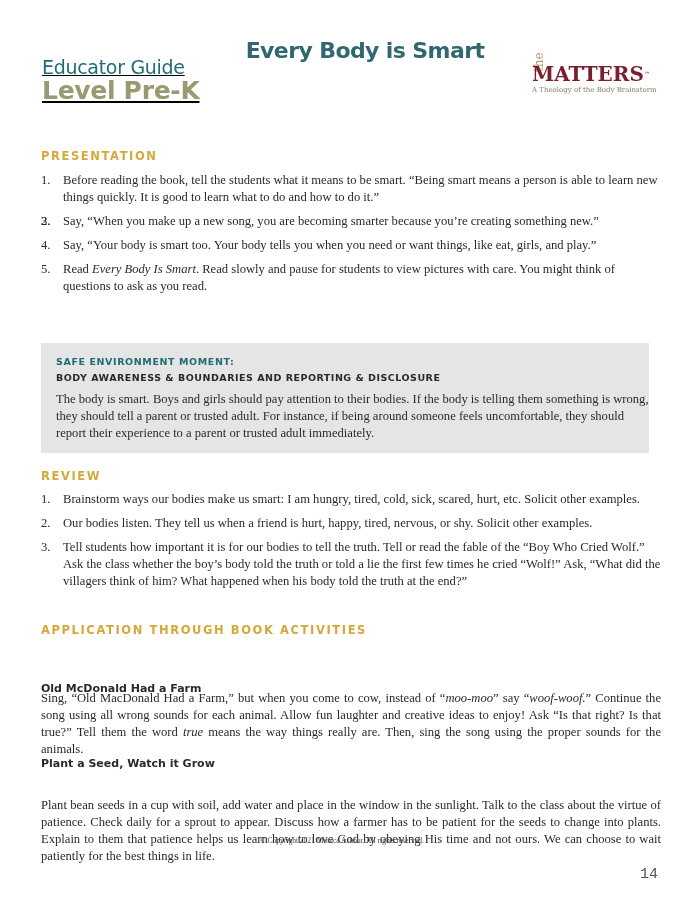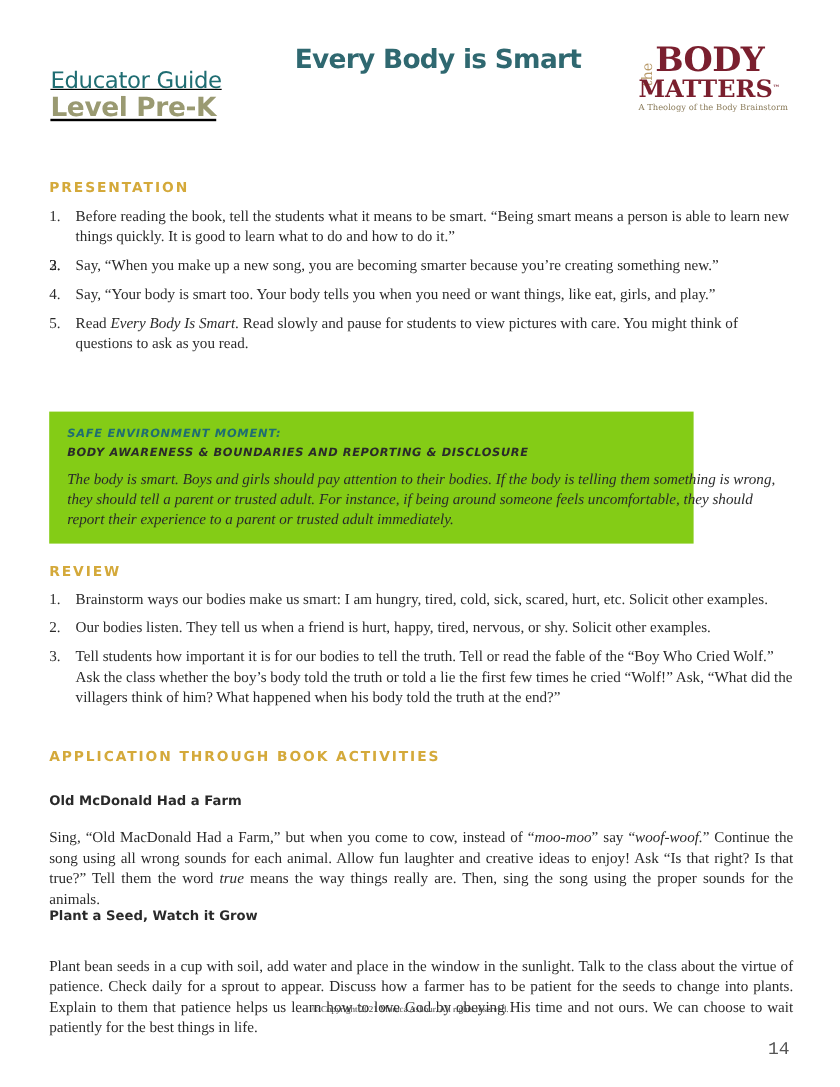--- a/index.html
+++ b/index.html
@@ -1,41 +1,41 @@
 <!DOCTYPE html>
 <html><head>
 <meta charset="utf-8">
 <style>
   html, body { margin: 0; padding: 0; background: #ffffff; }
   body { width: 700px; height: 906px; position: relative; overflow: hidden; }
   .page { position: absolute; left: 0; top: 0; width: 700px; height: 906px; }
 
   .hdr-left { position: absolute; left: 42px; top: 56px; font-family: "DejaVu Sans", sans-serif; text-decoration: underline; }
   .hdr-left .line1 { color: #1f6d72; font-size: 19px; line-height: 23px; letter-spacing: -0.3px; }
-  .hdr-left .line2 { color: #9a9a72; font-size: 22px; font-weight: bold; line-height: 24px; letter-spacing: -0.3px; }
+  .hdr-left .line2 { color: #9a9a72; font-size: 25px; font-weight: bold; line-height: 24px; letter-spacing: -0.3px; }
 
   .hdr-center { position: absolute; left: 235px; top: 38px; width: 260px; text-align: center; font-family: "DejaVu Sans", sans-serif; }
   .hdr-center .title { color: #2f6870; font-size: 22px; font-weight: bold; line-height: 26px; letter-spacing: -0.6px; }
   .hdr-center .book { color: #7a1f2e; font-size: 11px; font-weight: bold; letter-spacing: 2px; line-height: 14px; margin-top: 1px; }
 
   .logo { position: absolute; left: 532px; top: 36px; width: 130px; height: 62px; font-family: "DejaVu Serif", serif; color: #7a1f2e; }
   .logo .the { position: absolute; left: 0px; top: 8px; font-size: 12px; color: #b89a6a; transform: rotate(-90deg); transform-origin: left top; top: 36px; }
   .logo .body { position: absolute; left: 14px; top: 0px; font-size: 28px; line-height: 28px; font-weight: bold; letter-spacing: -0.5px; }
   .logo .matters { position: absolute; left: 0px; top: 27px; font-size: 20px; line-height: 22px; font-weight: bold; letter-spacing: 0px; }
   .logo .tm { font-size: 6px; vertical-align: top; }
   .logo .tagline { position: absolute; left: 0px; top: 50px; font-size: 7px; color: #8a7b5a; white-space: nowrap; }
 
   .section-h { position: absolute; left: 41px; font-family: "DejaVu Sans", sans-serif; font-weight: bold; font-size: 11.5px; letter-spacing: 1.6px; color: #d4a93a; }
 
   ol.list { position: absolute; left: 41px; width: 620px; margin: 0; padding: 0; list-style: none;
             font-family: "Liberation Serif", "DejaVu Serif", serif; font-size: 12.6px; color: #2a2a2a; line-height: 17px; }
   ol.list li { position: relative; padding-left: 22px; margin-bottom: 7px; }
   ol.list li .num { position: absolute; left: 0; top: 0; }
 
-  .safe-box { position: absolute; left: 41px; top: 343px; width: 537px; height: 110px; background: #84cc16; font-style: italic; }
+  .safe-box { position: absolute; left: 41px; top: 343px; width: 608px; height: 110px; background: #e5e5e5; }
   .safe-h1 { position: absolute; left: 15px; top: 13px; font-family: "DejaVu Sans", sans-serif; font-weight: bold; font-size: 9.5px; letter-spacing: 0.6px; color: #1f6d72; }
   .safe-h2 { position: absolute; left: 15px; top: 29px; font-family: "DejaVu Sans", sans-serif; font-weight: bold; font-size: 9.5px; letter-spacing: 0.5px; color: #2a2a2a; }
   .safe-body { position: absolute; left: 15px; top: 48px; width: 600px; font-family: "Liberation Serif", "DejaVu Serif", serif; font-size: 12.6px; line-height: 17px; color: #2a2a2a; }
 
   .sub-h { position: absolute; left: 41px; font-family: "DejaVu Sans", sans-serif; font-weight: bold; font-size: 11px; color: #2a2a2a; }
   .para { position: absolute; left: 41px; width: 620px; font-family: "Liberation Serif", "DejaVu Serif", serif; font-size: 12.6px; line-height: 17px; color: #2a2a2a; text-align: justify; margin-top: 20px; }
 
   .footer { position: absolute; left: 260px; top: 836px; font-family: "Liberation Serif", "DejaVu Serif", serif; font-size: 7.5px; color: #444; }
   .pagenum { position: absolute; left: 640px; top: 866px; font-family: Liberation Mono, monospace; font-size: 15px; color: #555; }
 </style>
@@ -48,21 +48,20 @@
     <div class="line1">Educator Guide</div>
     <div class="line2">Level Pre-K</div>
   </div>
 
   <div class="hdr-center">
     <div class="title">Every Body is Smart</div>
   </div>
 
   <div class="logo">
     <span class="the">the</span>
-    <span class="body">BODY</span>
     <span class="matters"><span>MATTERS</span><span class="tm">™</span></span>
     <span class="tagline">A Theology of the Body Brainstorm</span>
   </div>
 
   <div class="section-h" style="top:149px;">PRESENTATION</div>
   <ol class="list" style="top:172px;">
     <li><span class="num">1.</span><span>Before reading the book, tell the students what it means to be smart. “Being smart means a person is able to learn new things quickly. It is good to learn what to do and how to do it.”</span></li>
     <li><span class="num">2.</span></li>
     <li><span class="num">3.</span><span>Say, “When you make up a new song, you are becoming smarter because you’re creating something new.”</span></li>
     <li><span class="num">4.</span><span>Say, “Your body is smart too. Your body tells you when you need or want things, like eat, girls, and play.”</span></li>
@@ -77,21 +76,21 @@
 
   <div class="section-h" style="top:469px;">REVIEW</div>
   <ol class="list" style="top:491px;">
     <li><span class="num">1.</span><span>Brainstorm ways our bodies make us smart: I am hungry, tired, cold, sick, scared, hurt, etc. Solicit other examples.</span></li>
     <li><span class="num">2.</span><span>Our bodies listen. They tell us when a friend is hurt, happy, tired, nervous, or shy. Solicit other examples.</span></li>
     <li><span class="num">3.</span><span>Tell students how important it is for our bodies to tell the truth. Tell or read the fable of the “Boy Who Cried Wolf.” Ask the class whether the boy’s body told the truth or told a lie the first few times he cried “Wolf!” Ask, “What did the villagers think of him? What happened when his body told the truth at the end?”</span></li>
   </ol>
 
   <div class="section-h" style="top:623px;">APPLICATION THROUGH BOOK ACTIVITIES</div>
 
-  <div class="sub-h" style="top:661px;">Old McDonald Had a Farm</div>
+  <div class="sub-h" style="top:682px;">Old McDonald Had a Farm</div>
   <div class="para" style="top:670px;">
     <span>Sing, “Old MacDonald Had a Farm,” but when you come to cow, instead of “</span><em>moo-moo</em><span>” say “</span><em>woof-woof.</em><span>” Continue the song using all wrong sounds for each animal. Allow fun laughter and creative ideas to enjoy! Ask “Is that right? Is that true?” Tell them the word </span><em>true</em><span> means the way things really are. Then, sing the song using the proper sounds for the animals.</span>
   </div>
 
   <div class="sub-h" style="top:757px;">Plant a Seed, Watch it Grow</div>
   <div class="para" style="top:777px;">
     <span>Plant bean seeds in a cup with soil, add water and place in the window in the sunlight. Talk to the class about the virtue of patience. Check daily for a sprout to appear. Discuss how a farmer has to be patient for the seeds to change into plants. Explain to them that patience helps us learn how to love God by obeying His time and not ours. We can choose to wait patiently for the best things in life.</span>
   </div>
 
   <div class="footer">© Copyright 2021 Monica Ashour. All rights reserved.</div>

